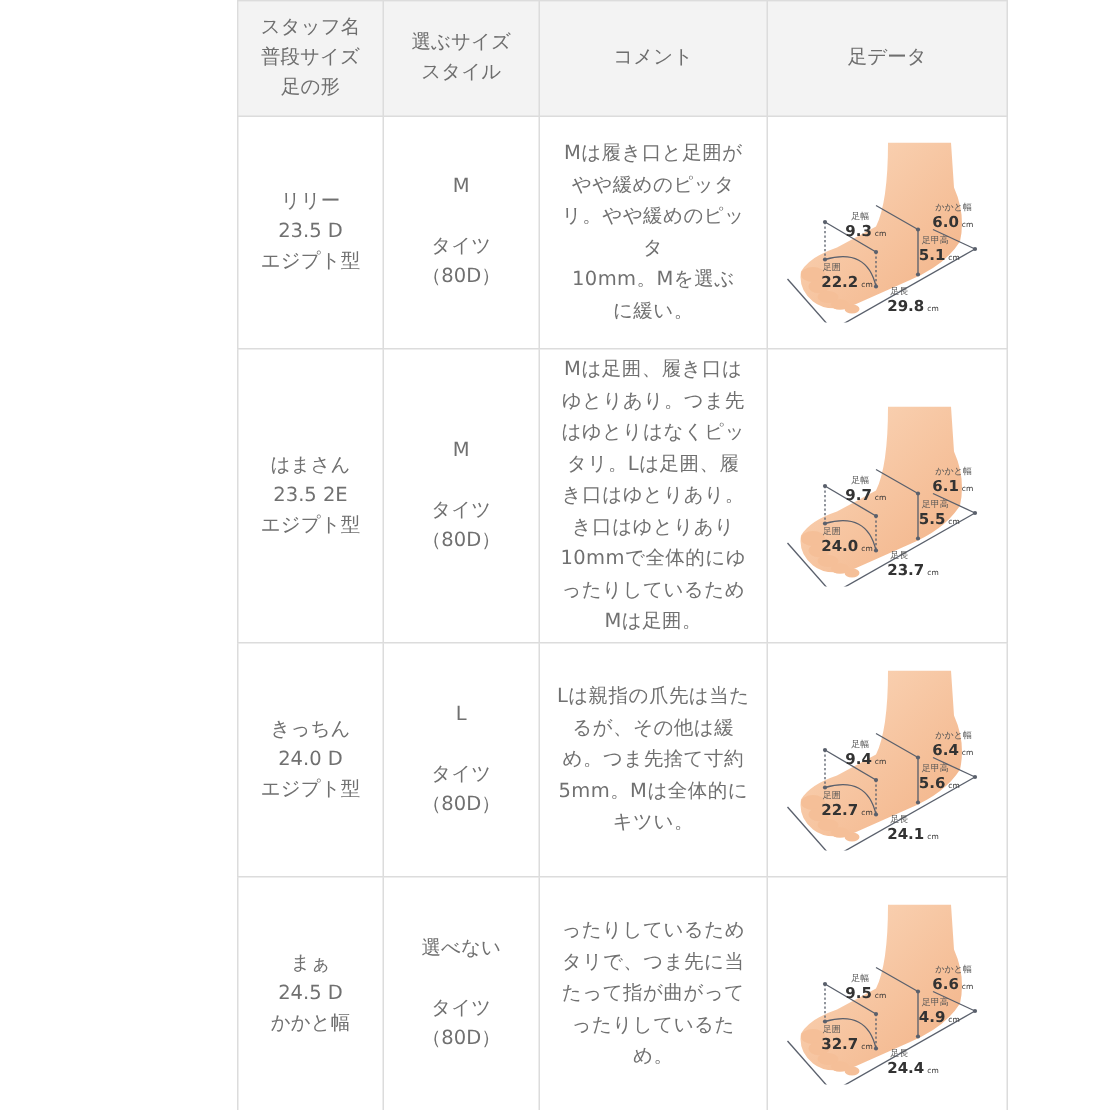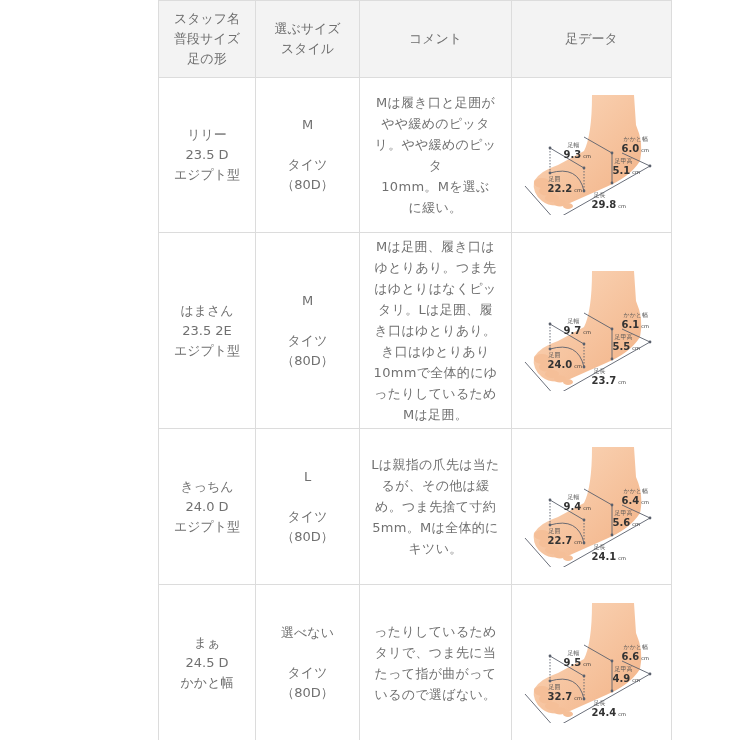--- a/index.html
+++ b/index.html
@@ -291,21 +291,21 @@
     <td>
       <span class="line">選べない</span>
       <span class="spacer"></span>
       <span class="line">タイツ</span>
       <span class="line">（80D）</span>
     </td>
     <td class="comment">
           <span class="line">ったりしているため</span>
           <span class="line">タリで、つま先に当</span>
           <span class="line">たって指が曲がって</span>
-          <span class="line">いるので選ばない。</span>
+          <span class="line">ったりしているため。</span>
         </td>
     <td>
       <div class="foot-wrap">
         <svg width="140" height="120" viewBox="0 0 140 120">
           <defs>
             <linearGradient id="skinG" x1="0" y1="0" x2="1" y2="1">
               <stop offset="0" stop-color="#fbd9bd"></stop>
               <stop offset="1" stop-color="#f2b286"></stop>
             </linearGradient>
           </defs>

